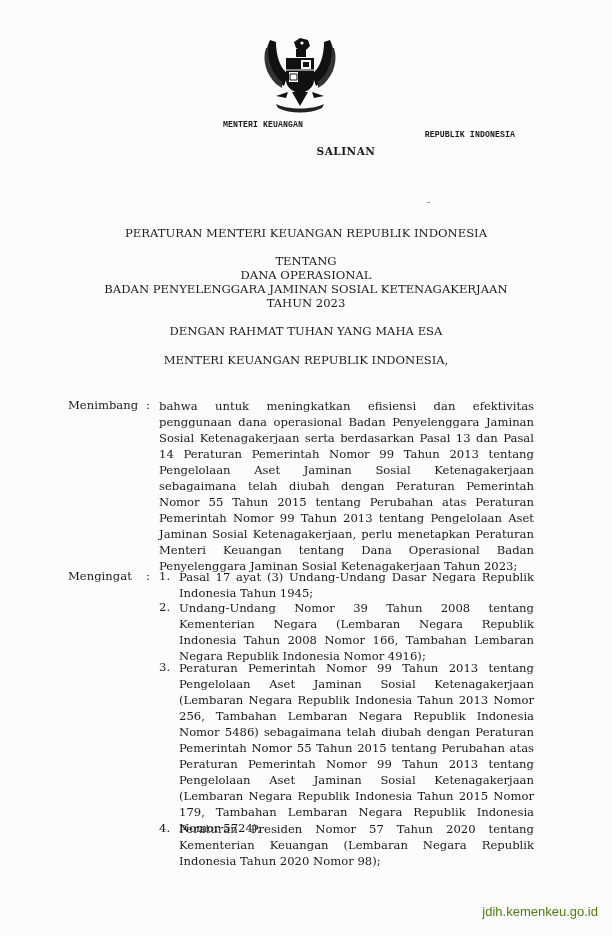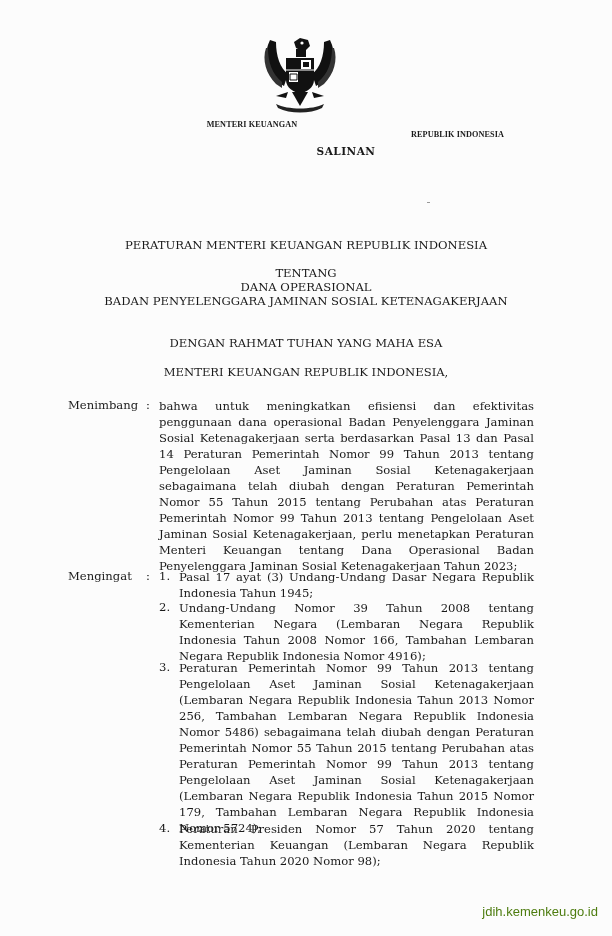--- a/index.html
+++ b/index.html
@@ -9,34 +9,34 @@
       position: relative;
       overflow: hidden;
       font-family: "DejaVu Serif", "Liberation Serif", serif;
       color: #1a1a1a;
     }
     .page { position: absolute; inset: 0; }
     .emblem {
       position: absolute; left: 262px; top: 34px; width: 76px; height: 82px;
     }
     .ministry {
-      position: absolute; left: 0; width: 504px; text-align: center;
-      font-family: Liberation Serif, serif;
+      position: absolute; left: 11px; width: 504px; text-align: center;
+      font-family: Liberation Mono, monospace;
       font-weight: bold; font-size: 8.2px; letter-spacing: 0.1px;
       line-height: 10px;
     }
     .salinan {
       position: absolute; left: 0; width: 612px; text-align: center;
       top: 145px; font-weight: bold; font-size: 10.5px; letter-spacing: 0.5px;
       font-family: "DejaVu Serif", serif;
       padding-left: 40px;
     }
     .center-line {
       position: absolute; left: 0; width: 612px; text-align: center;
-      font-size: 11.6px; line-height: 14px; white-space: nowrap; margin-top: 12px;
+      font-size: 11.6px; line-height: 14px; white-space: nowrap;
     }
     .nomor-val { font-family: "DejaVu Sans Mono", monospace; font-size: 10.6px; margin-left: 8px; }
     .label {
       position: absolute; font-size: 11.6px; line-height: 15px; white-space: nowrap;
     }
     .colon { position: absolute; font-size: 11.6px; line-height: 15px; }
     .para {
       position: absolute; font-size: 11.6px; line-height: 16px;
       text-align: justify; text-align-last: left;
     }
@@ -85,20 +85,21 @@
   <div class="ministry" style="top:120px;">MENTERI KEUANGAN</div>
   <div class="ministry" style="top:130px;text-align:right;">REPUBLIK INDONESIA</div>
   <div class="salinan">SALINAN</div>
 
   <div class="speck"></div>
 
   <div class="center-line" style="top:226px;">PERATURAN MENTERI KEUANGAN REPUBLIK INDONESIA</div>
   <div class="center-line" style="top:268px;">DANA OPERASIONAL</div>
   <div class="center-line" style="top:254px;">TENTANG</div>
   <div class="center-line" style="top:282px;">BADAN PENYELENGGARA JAMINAN SOSIAL KETENAGAKERJAAN</div>
+  <div class="center-line" style="top:296px;">TAHUN 2023</div>
 
   <div class="center-line" style="top:324px;">DENGAN RAHMAT TUHAN YANG MAHA ESA</div>
   <div class="center-line" style="top:353px;">MENTERI KEUANGAN REPUBLIK INDONESIA,</div>
 
   <div class="label" style="left:68px; top:398px;">Menimbang</div>
   <div class="colon" style="left:146px; top:398px;">:</div>
   <div class="para" style="left:159px; top:398px; width:375px;">bahwa untuk meningkatkan efisiensi dan efektivitas penggunaan dana operasional Badan Penyelenggara Jaminan Sosial Ketenagakerjaan serta berdasarkan Pasal 13 dan Pasal 14 Peraturan Pemerintah Nomor 99 Tahun 2013 tentang Pengelolaan Aset Jaminan Sosial Ketenagakerjaan sebagaimana telah diubah dengan Peraturan Pemerintah Nomor 55 Tahun 2015 tentang Perubahan atas Peraturan Pemerintah Nomor 99 Tahun 2013 tentang Pengelolaan Aset Jaminan Sosial Ketenagakerjaan, perlu menetapkan Peraturan Menteri Keuangan tentang Dana Operasional Badan Penyelenggara Jaminan Sosial Ketenagakerjaan Tahun 2023;</div>
 
   <div class="label" style="left:68px; top:569px;">Mengingat</div>
   <div class="colon" style="left:146px; top:569px;">:</div>

